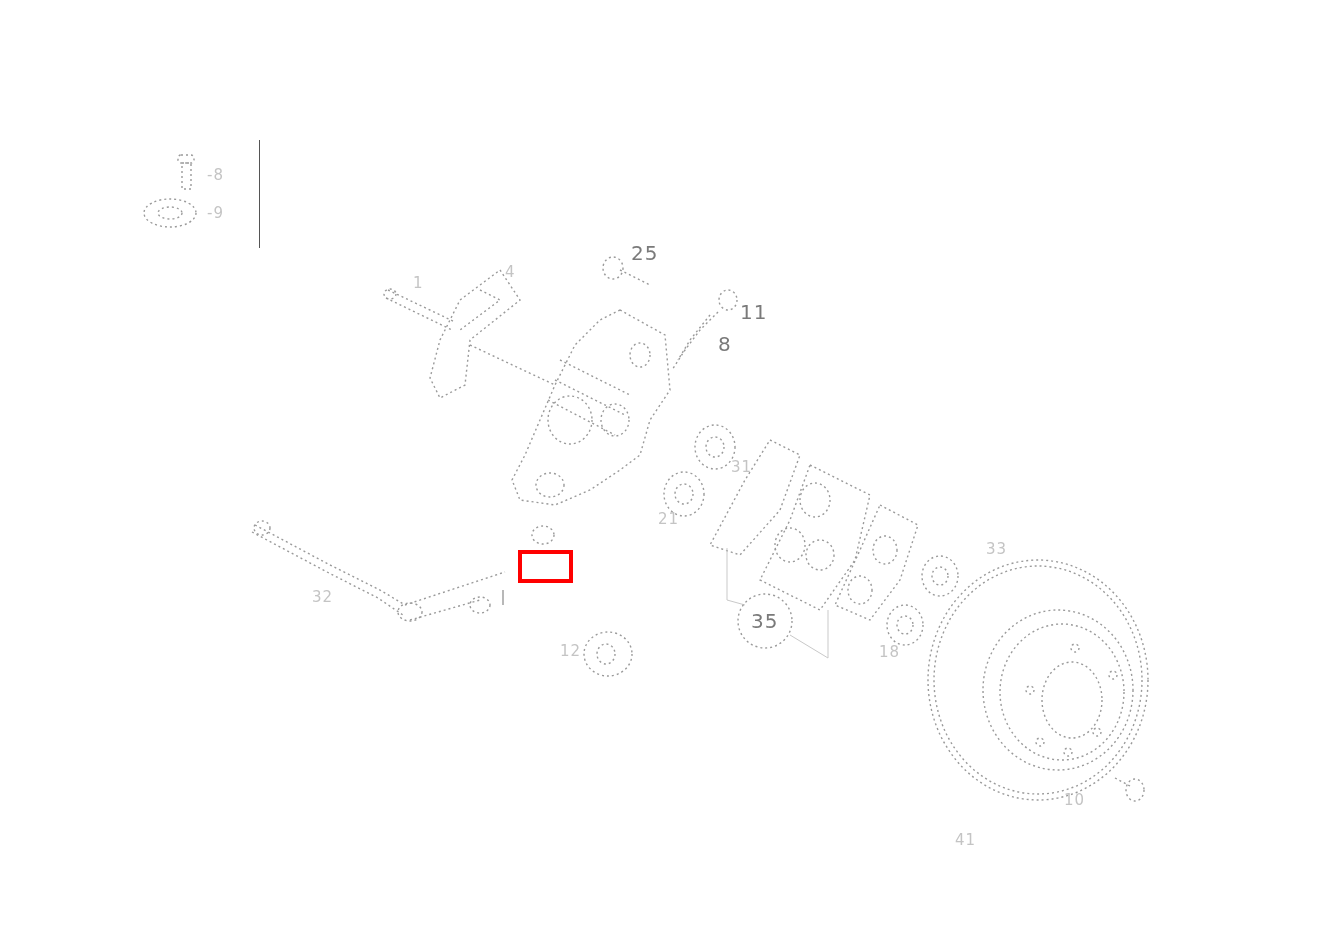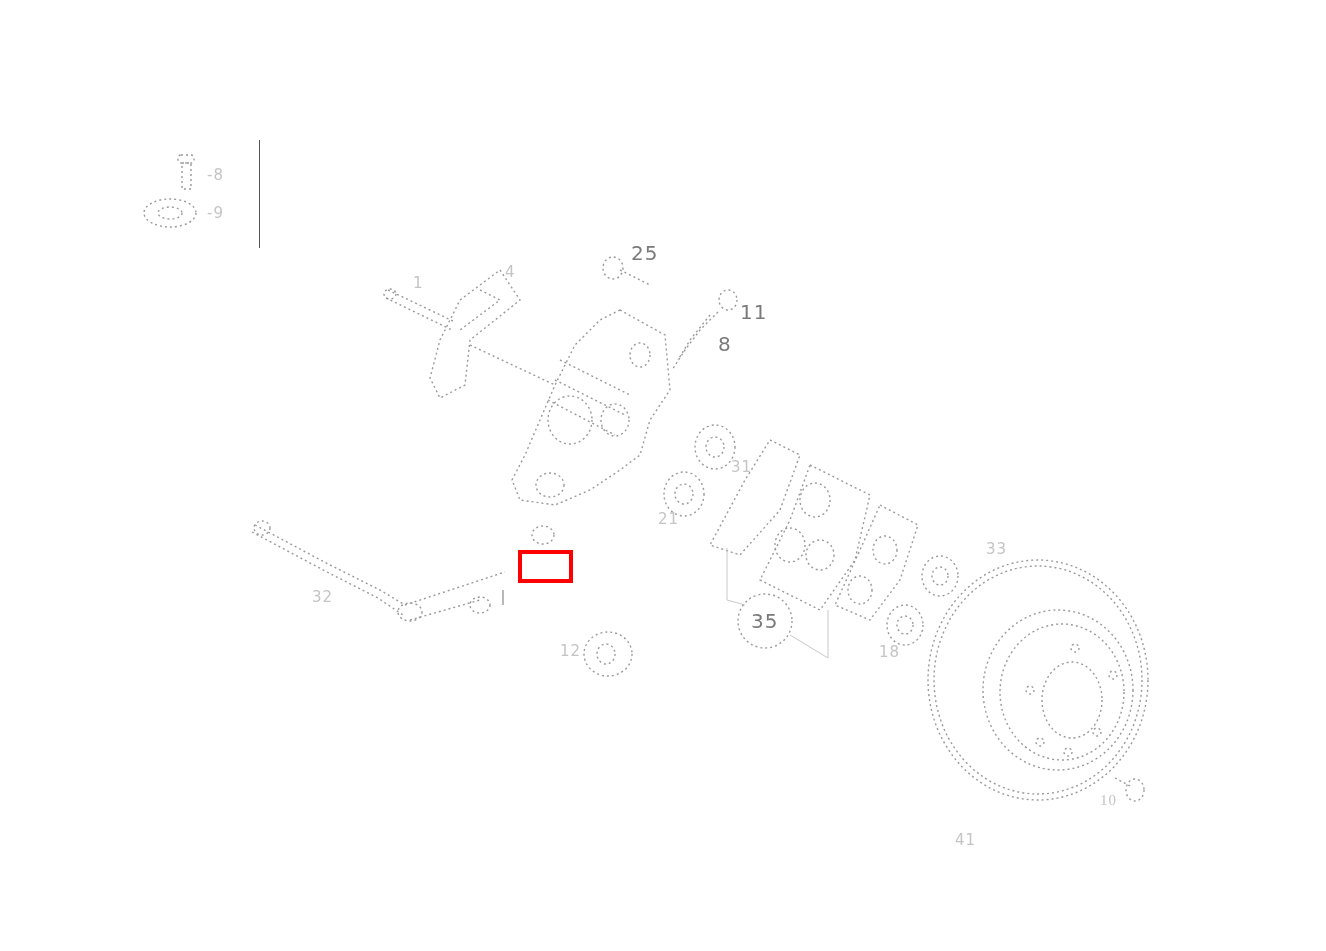--- a/index.html
+++ b/index.html
@@ -144,15 +144,15 @@
 <span class="lbl" style="left:751px;top:611px;">35</span>
 <span class="lbl faint" style="left:505px;top:265px;">4</span>
 <span class="lbl faint" style="left:413px;top:276px;">1</span>
 <span class="lbl faint" style="left:731px;top:412px;margin-top:48px;">31</span>
 <span class="lbl faint" style="left:658px;top:512px;">21</span>
 <span class="lbl faint" style="left:950px;top:542px;margin-left:36px;">33</span>
 <span class="lbl faint" style="left:879px;top:645px;">18</span>
 <span class="lbl faint" style="left:312px;top:590px;">32</span>
 <span class="lbl faint" style="left:560px;top:644px;">12</span>
 <span class="lbl faint" style="left:955px;top:793px;margin-top:40px;">41</span>
-<span class="lbl faint" style="left:1100px;top:793px;font-family:Liberation Serif, serif;">10</span>
+<span class="lbl faint" style="left:1064px;top:793px;">10</span>
 
 <div class="hl" style="left:518px;top:550px;width:55px;height:33px;"></div>
 
 </body></html>

